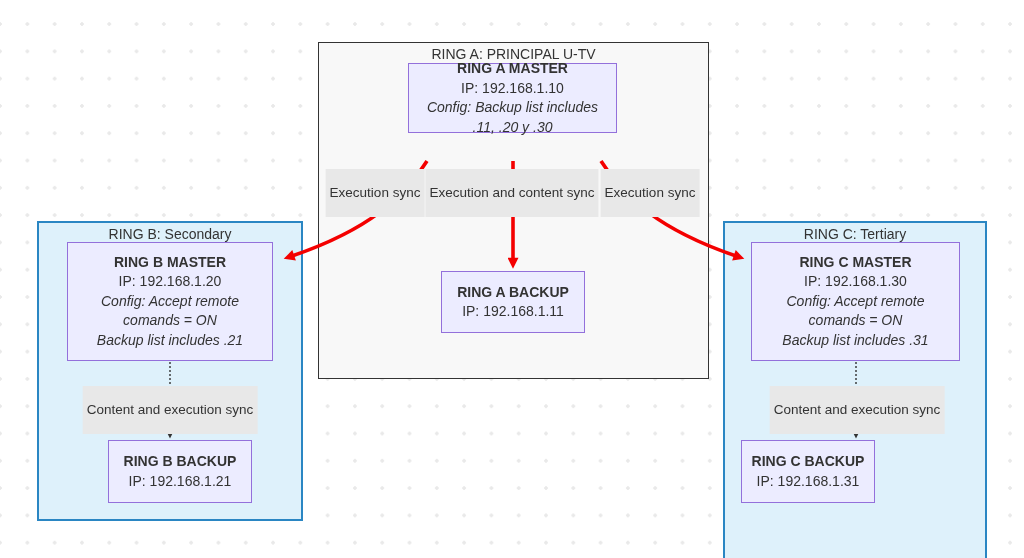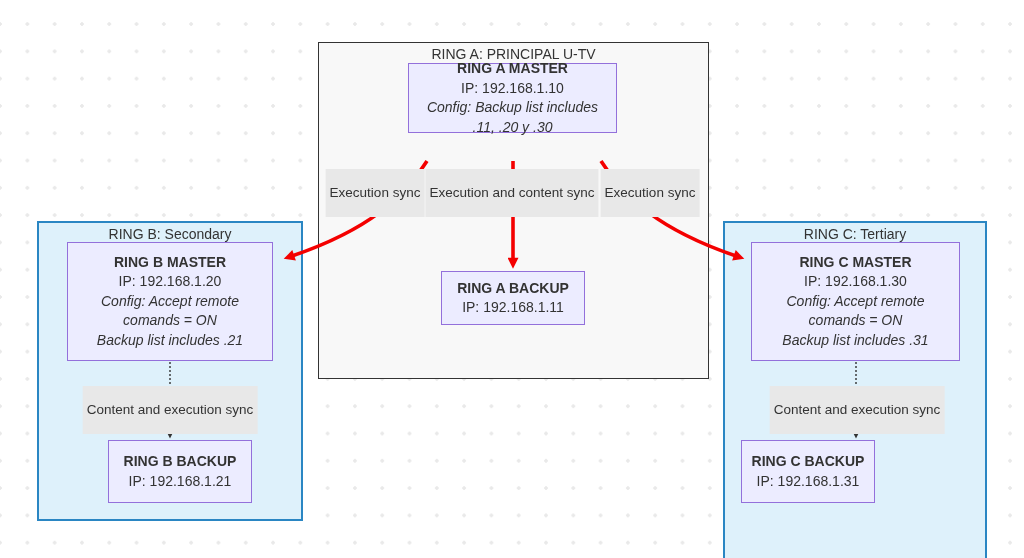--- a/index.html
+++ b/index.html
@@ -34,21 +34,21 @@
   .node{
     position:absolute; box-sizing:border-box;
     background:var(--node-fill); border:1px solid var(--node-border);
     display:flex; flex-direction:column; justify-content:center;
     text-align:center; font-size:14px; line-height:19.5px; color:var(--text);
   }
   .nl{white-space:nowrap;}
   .bold{font-weight:bold;}
   .it{font-style:italic;}
   #node-a-master{left:408px; top:63px;  width:209px; height:70px;}
-  #node-a-backup{left:441px; top:271px; width:144px; height:54px;}
+  #node-a-backup{left:441px; top:271px; width:144px; height:62px;}
   #node-b-master{left:67px;  top:242px; width:206px; height:119px;}
   #node-b-backup{left:108px;  top:440px; width:144px; height:63px;}
   #node-c-master{left:751px; top:242px; width:209px; height:119px;}
   #node-c-backup{left:741px; top:440px; width:134px; height:63px;}
 
   svg.edges{position:absolute; left:0; top:0; pointer-events:none;}
   .edge-red{fill:none; stroke:var(--edge-red); stroke-width:3.6px;}
   .edge-dotted{fill:none; stroke:var(--edge-dark); stroke-width:1.4px; stroke-dasharray:2 2;}
   .mh-red{fill:var(--edge-red);}
   .mh-dark{fill:var(--edge-dark);}

